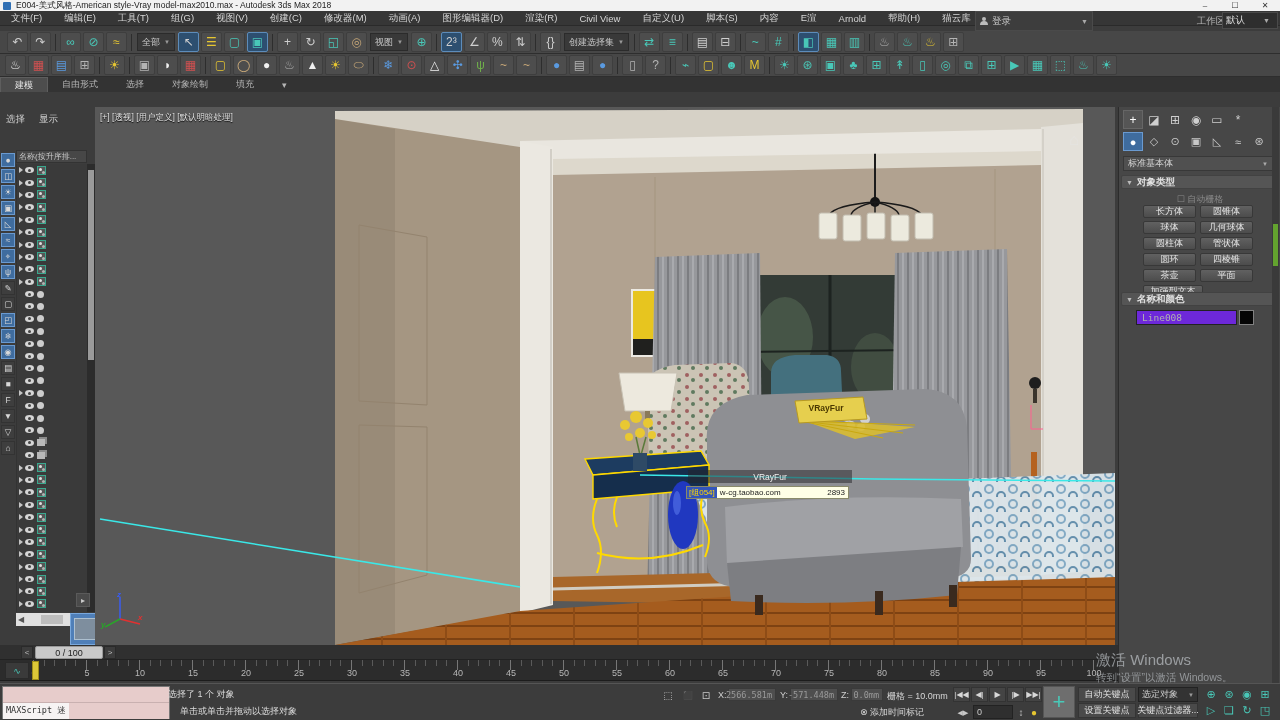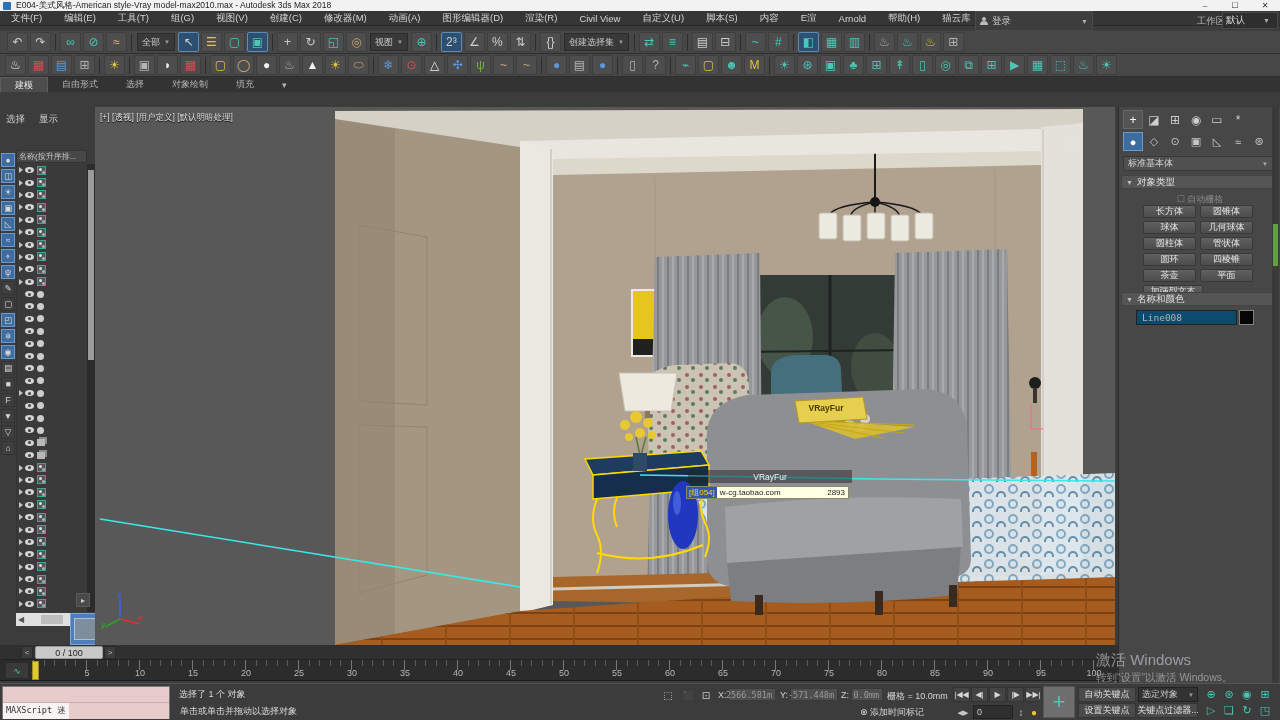--- a/index.html
+++ b/index.html
@@ -76,48 +76,48 @@
   
   .cpanel{left:1118px;top:107px;width:162px;height:576px;background:#474747;border-left:1px solid #2c2c2c;}
   .cptabs{position:absolute;left:4px;top:3px;display:flex;gap:1px;}
   .cptab{width:20px;height:19px;display:flex;align-items:center;justify-content:center;color:#cfcfcf;font-size:12px;}
   .cptab.active{background:#555;border:1px solid #666;color:#fff;}
   .cpsubs{position:absolute;left:4px;top:25px;display:flex;gap:1px;}
   .cpsub{width:20px;height:19px;display:flex;align-items:center;justify-content:center;color:#c8c8c8;font-size:11px;}
   .cpsub.active{background:#3f6c9e;border:1px solid #6a9ad0;color:#fff;}
   .cpdd{position:absolute;left:4px;top:49px;width:150px;height:15px;background:#505050;border:1px solid #383838;color:#d6d6d6;font-size:9px;display:flex;align-items:center;padding:0 4px;}
   .cpdd b{margin-left:auto;font-size:6px;color:#aaa;font-weight:normal;}
-  .rollout{position:absolute;left:2px;width:156px;height:14px;background:#555555;border:1px solid #424242;border-radius:2px;color:#e2e2e2;font-size:9.5px;font-weight:normal;display:flex;align-items:center;padding:0 4px;gap:4px;}
+  .rollout{position:absolute;left:2px;width:156px;height:14px;background:#555555;border:1px solid #424242;border-radius:2px;color:#e2e2e2;font-size:9.5px;font-weight:bold;display:flex;align-items:center;padding:0 4px;gap:4px;}
   .rollout i{font-style:normal;font-size:7px;color:#bbb;}
   .autogrid{position:absolute;left:0;top:86px;width:162px;text-align:center;color:#8a8a8a;font-size:9px;}
   .cpbtns{position:absolute;left:22px;top:96px;width:118px;display:flex;flex-wrap:wrap;}
   .cpbtn{width:53px;height:13px;margin:1.5px 2px;background:linear-gradient(#616161,#4c4c4c);border:1px solid #383838;border-radius:2px;color:#e4e4e4;font-size:9px;display:flex;align-items:center;justify-content:center;white-space:nowrap;}
   .cpbtn.wide{width:60px;}
-  .namefield{position:absolute;left:17px;top:203px;width:101px;height:15px;background:#0c4a6e;border:1px solid #222;color:#b0b0b0;font-size:9.5px;display:flex;align-items:center;padding:0 5px;font-family:"DejaVu Sans Mono",monospace;}
+  .namefield{position:absolute;left:17px;top:203px;width:101px;height:15px;background:#6d28d9;border:1px solid #222;color:#b0b0b0;font-size:9.5px;display:flex;align-items:center;padding:0 5px;font-family:"DejaVu Sans Mono",monospace;}
   .swatch{position:absolute;left:120px;top:203px;width:15px;height:15px;background:#050505;border:1px solid #808080;}
   .cpscroll{position:absolute;right:1px;top:0px;width:7px;height:576px;background:#3a3a3a;}
   .cpthumb{position:absolute;left:1px;top:117px;width:5px;height:42px;background:#63a32f;}
   
   .tslider{left:0;top:645px;width:1118px;height:15px;background:#303030;border-bottom:1px solid #222;}
   .tsbtn{position:absolute;top:1px;width:12px;height:13px;background:#3c3c3c;border:1px solid #2a2a2a;color:#bbb;font-size:8px;display:flex;align-items:center;justify-content:center;}
   .tshandle{position:absolute;left:35px;top:1px;width:68px;height:13px;background:#c9c9c9;border:1px solid #9a9a9a;border-radius:2px;color:#222;font-size:9px;display:flex;align-items:center;justify-content:center;}
   .trackbar{left:0;top:660px;width:1118px;height:21px;background:#2c2c2c;border-bottom:1px solid #1c1c1c;}
   .tbkey{position:absolute;left:5px;top:2px;width:24px;height:17px;background:#3a3a3a;border:1px solid #2a2a2a;color:#49c8b8;font-size:9px;display:flex;align-items:center;justify-content:center;}
   .ruler{position:absolute;left:30px;top:0px;width:1080px;height:21px;}
   .ruler .minor{position:absolute;left:3px;top:0;width:1066px;height:6px;background:repeating-linear-gradient(90deg,#5a5a5a 0 1px,transparent 1px 10.6px);}
   .ruler .major{position:absolute;left:3px;top:0;width:1066px;height:10px;background:repeating-linear-gradient(90deg,#777 0 1px,transparent 1px 53px);}
   .tick{position:absolute;top:8px;transform:translateX(-50%);color:#b8b8b8;font-size:9px;}
   .tmarker{position:absolute;left:32px;top:1px;width:7px;height:19px;background:#ddc838;border:1px solid #a08f1a;}
   
   .statusbar{left:0;top:683px;width:1280px;height:37px;background:#3c3c3c;border-top:1px solid #555;color:#dcdcdc;font-size:9px;}
   .mxs{position:absolute;left:2px;top:2px;width:168px;height:33px;border:1px solid #777;}
   .mxs .r1{height:16px;background:#e7cccb;border-bottom:1px solid #c9b0b0;}
   .mxs .r2{height:16px;background:#e7cccb;position:relative;}
   .mxs .chip{position:absolute;left:0;top:0;height:16px;background:#f7f3f3;color:#333;font-size:8.5px;display:flex;align-items:center;padding:0 3px;font-family:"DejaVu Sans Mono",monospace;}
-  .stext1{position:absolute;left:179px;top:4px;}
+  .stext1{position:absolute;left:168px;top:4px;}
   .stext2{position:absolute;left:180px;top:21px;}
   .sico{position:absolute;top:4px;width:16px;height:14px;display:flex;align-items:center;justify-content:center;color:#c8c8c8;font-size:10px;}
   .coordlab{position:absolute;top:6px;color:#cfcfcf;}
   .coordfield{position:absolute;top:4px;height:13px;background:#4e4e4e;border:1px solid #3a3a3a;color:#9a9a9a;font-size:8.5px;display:flex;align-items:center;justify-content:flex-end;padding:0 3px;font-family:"DejaVu Sans Mono",monospace;}
   .gridlab{position:absolute;left:887px;top:6px;color:#d6d6d6;}
   .timetag{position:absolute;left:860px;top:22px;color:#d6d6d6;}
   .pbtn{position:absolute;top:3px;width:17px;height:15px;background:#444;border:1px solid #333;color:#d8d8d8;font-size:8px;display:flex;align-items:center;justify-content:center;}
   .framefield{position:absolute;left:973px;top:21px;width:40px;height:14px;background:#2f2f2f;border:1px solid #222;color:#ccc;font-size:9px;display:flex;align-items:center;padding:0 3px;}
   .bigkey{position:absolute;left:1043px;top:2px;width:32px;height:32px;background:#6e6e6e;border:1px solid #555;color:#49c8b8;font-size:22px;display:flex;align-items:center;justify-content:center;}
   .akbtn{position:absolute;width:58px;height:15px;background:#4a4a4a;border:1px solid #353535;color:#e0e0e0;font-size:9px;display:flex;align-items:center;justify-content:center;white-space:nowrap;}

